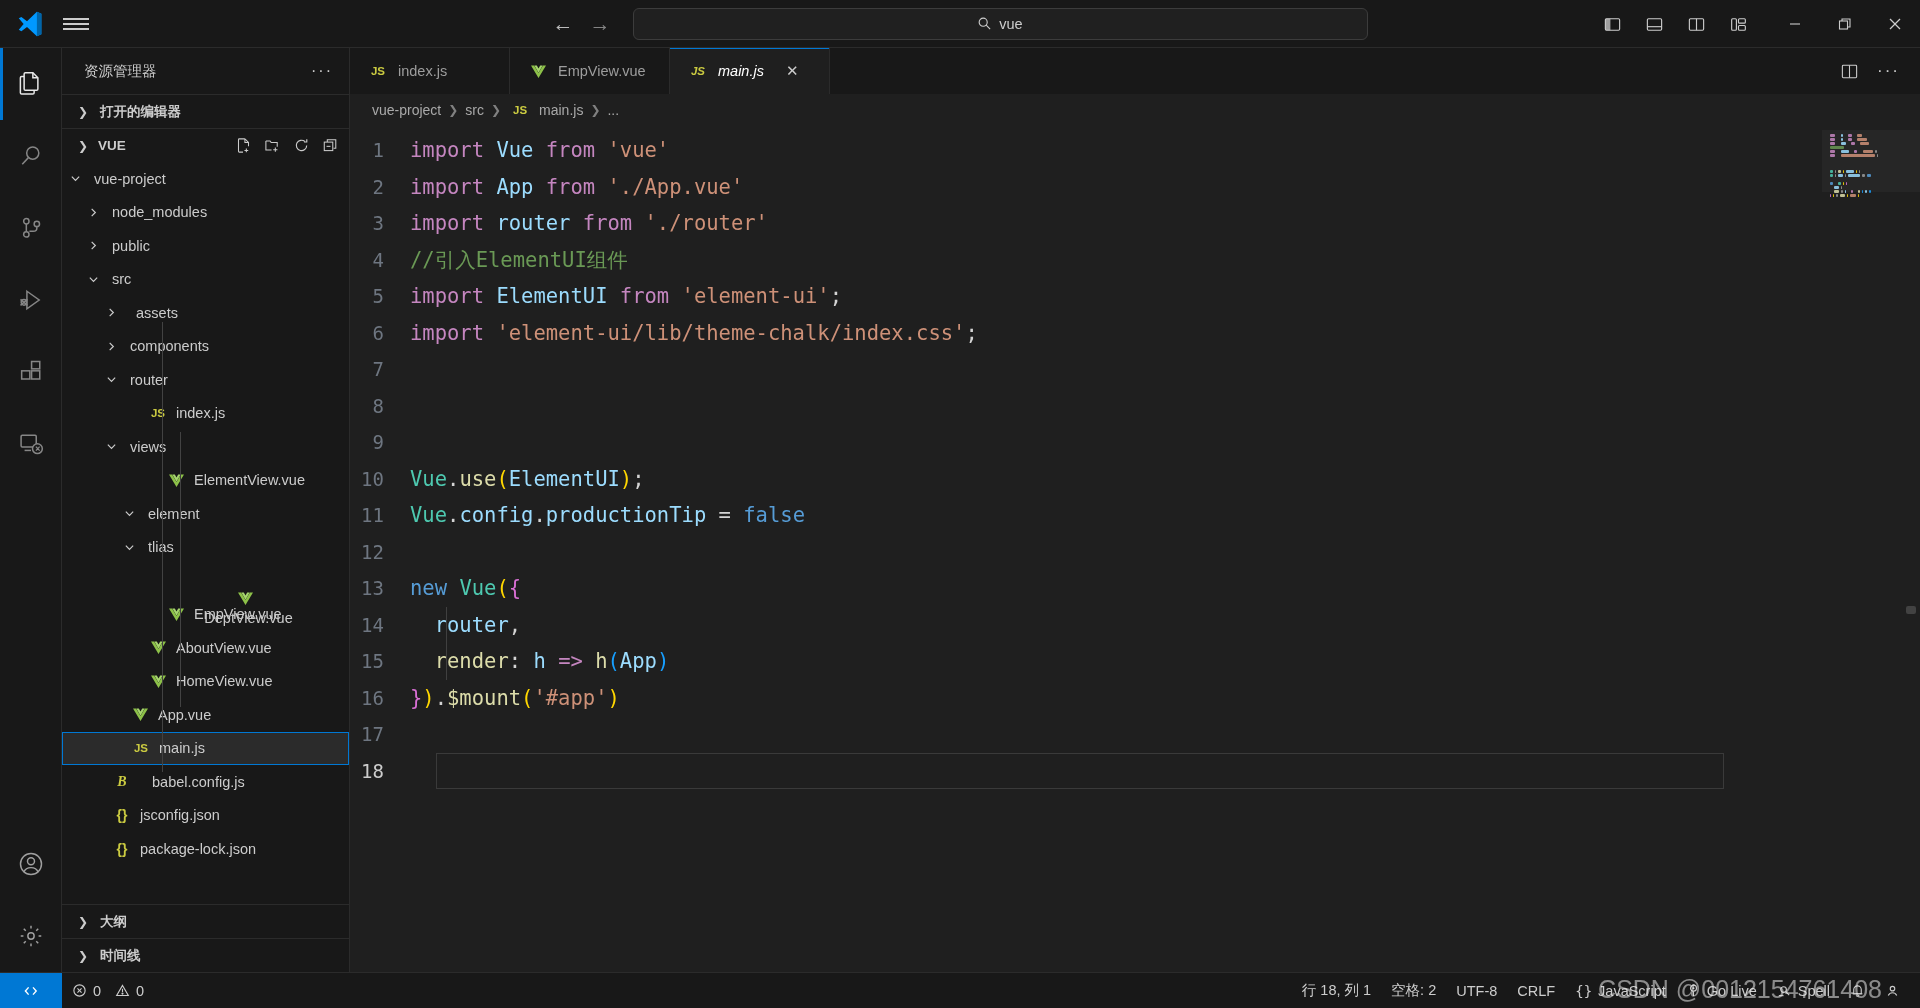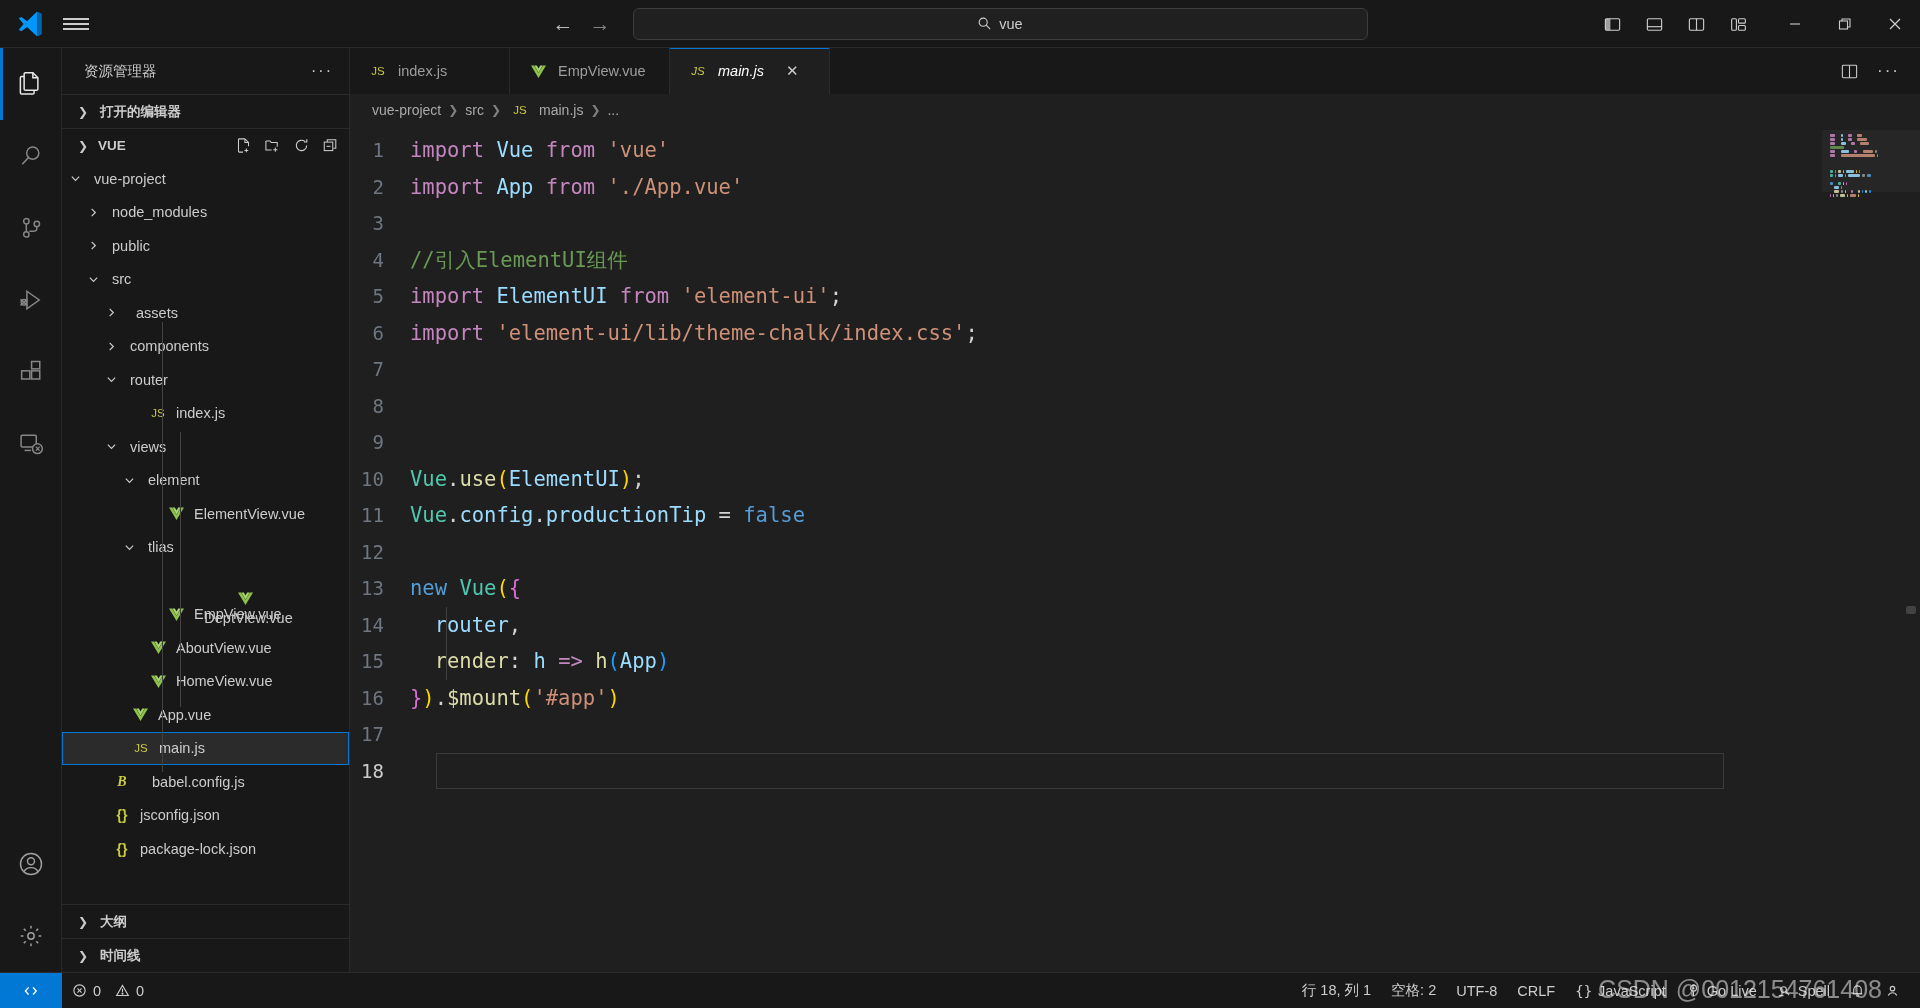--- a/index.html
+++ b/index.html
@@ -91,21 +91,21 @@
   .tree { flex:1 1 auto; overflow:hidden; position:relative; }
   .trow {
     height: 33.5px; display:flex; align-items:center;
     color:#cccccc; font-size:14.5px; white-space:nowrap; position:relative;
   }
   .trow.selected {
     background:#2b2b2b; border:1px solid #0078d4;
   }
   .chev { display:inline-block; width:22px; flex:0 0 22px; text-align:center; color:#cccccc; font-size:11px; }
   .fico { width:24px; flex:0 0 24px; display:flex; align-items:center; justify-content:center; font-size:11px; font-weight:bold; }
-  .js-ico { color:#cbcb41; font-size:11.5px; font-weight:normal; font-family:"Liberation Sans",sans-serif; }
+  .js-ico { color:#cbcb41; font-size:11.5px; font-weight:bold; font-family:"Liberation Sans",sans-serif; }
   .vue-ico { color:#8dc149; font-size:15px; }
   .json-ico { color:#cbcb41; font-size:14px; }
   .git-ico { color:#6d8086; font-size:14px; }
   .babel-ico { color:#cbcb41; font-size:14px; font-style:italic; font-family:"Liberation Serif",serif;}
   .guide { position:absolute; top:0; bottom:0; width:1px; background:#424242; }
 
   
   .editor { flex:1 1 auto; display:flex; flex-direction:column; min-width:0; background:#1f1f1f; }
   .tabsrow { height:46px; flex:0 0 46px; background:#181818; display:flex; align-items:stretch; position:relative;}
   .tabs { display:flex; align-items:stretch; }
@@ -452,37 +452,37 @@
           <span style="margin-left: 6px;">index.js</span>
         </div>
         <div class="trow" style="padding-left: 44px;">
           <span class="chev">
             <svg width="11" height="11" viewBox="0 0 12 12" fill="none" stroke="#cccccc" stroke-width="1.3">
               <path d="M2 4l4 4 4-4"></path>
             </svg>
           </span>
           <span style="margin-left: 2px;">views</span>
         </div>
-        <div class="trow" style="padding-left: 62px;">
-          <span class="chev">
-            <svg width="11" height="11" viewBox="0 0 12 12" fill="none" stroke="#cccccc" stroke-width="1.3">
-              <path d="M2 4l4 4 4-4"></path>
-            </svg>
-          </span>
-          <span style="margin-left: 2px;">element</span>
-        </div>
         <div class="trow" style="padding-left: 80px;">
           <span class="chev"></span>
           <span class="fico vue-ico">
             <svg width="17" height="15" viewBox="0 0 18 16">
               <path d="M1 1.5h3.3L9 9.6l4.7-8.1H17L9 14.8z" fill="#8dc149"></path>
               <path d="M4.6 1.5h2.6L9 4.9l1.8-3.4h2.6L9 9.2z" fill="#a7d66e"></path>
             </svg>
           </span>
           <span style="margin-left: 6px;">ElementView.vue</span>
+        </div>
+        <div class="trow" style="padding-left: 62px;">
+          <span class="chev">
+            <svg width="11" height="11" viewBox="0 0 12 12" fill="none" stroke="#cccccc" stroke-width="1.3">
+              <path d="M2 4l4 4 4-4"></path>
+            </svg>
+          </span>
+          <span style="margin-left: 2px;">element</span>
         </div>
         <div class="trow" style="padding-left: 62px;">
           <span class="chev">
             <svg width="11" height="11" viewBox="0 0 12 12" fill="none" stroke="#cccccc" stroke-width="1.3">
               <path d="M2 4l4 4 4-4"></path>
             </svg>
           </span>
           <span style="margin-left: 2px;">tlias</span>
         </div>
         <div class="trow" style="padding-left: 80px; flex-direction: column;">
@@ -619,20 +619,21 @@
           <div class="cline">
             <span class="lnum">1</span>
             <span class="ctext"><span class="kw">import</span><span class="op"> </span><span class="id">Vue</span><span class="op"> </span><span class="kw">from</span><span class="op"> </span><span class="str">'vue'</span></span>
           </div>
           <div class="cline">
             <span class="lnum">2</span>
             <span class="ctext"><span class="kw">import</span><span class="op"> </span><span class="id">App</span><span class="op"> </span><span class="kw">from</span><span class="op"> </span><span class="str">'./App.vue'</span></span>
           </div>
           <div class="cline">
             <span class="lnum">3</span>
+            <span class="ctext"><span class="kw">import</span><span class="op"> </span><span class="id">router</span><span class="op"> </span><span class="kw">from</span><span class="op"> </span><span class="str">'./router'</span></span>
           </div>
           <div class="cline">
             <span class="lnum">4</span>
             <span class="ctext"><span class="com">//引入ElementUI组件</span></span>
           </div>
           <div class="cline">
             <span class="lnum">5</span>
             <span class="ctext"><span class="kw">import</span><span class="op"> </span><span class="id">ElementUI</span><span class="op"> </span><span class="kw">from</span><span class="op"> </span><span class="str">'element-ui'</span><span class="op">;</span></span>
           </div>
           <div class="cline">

